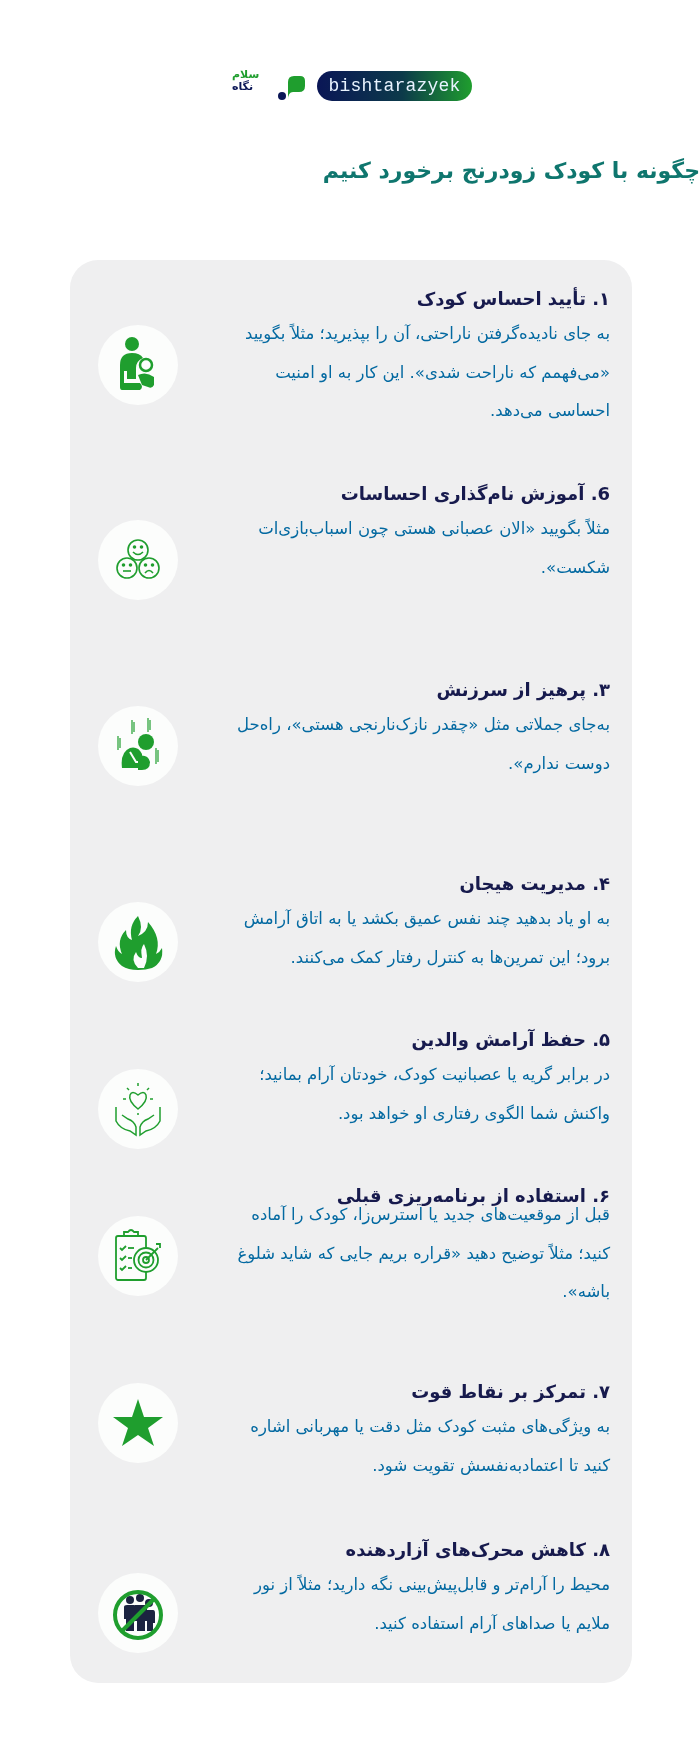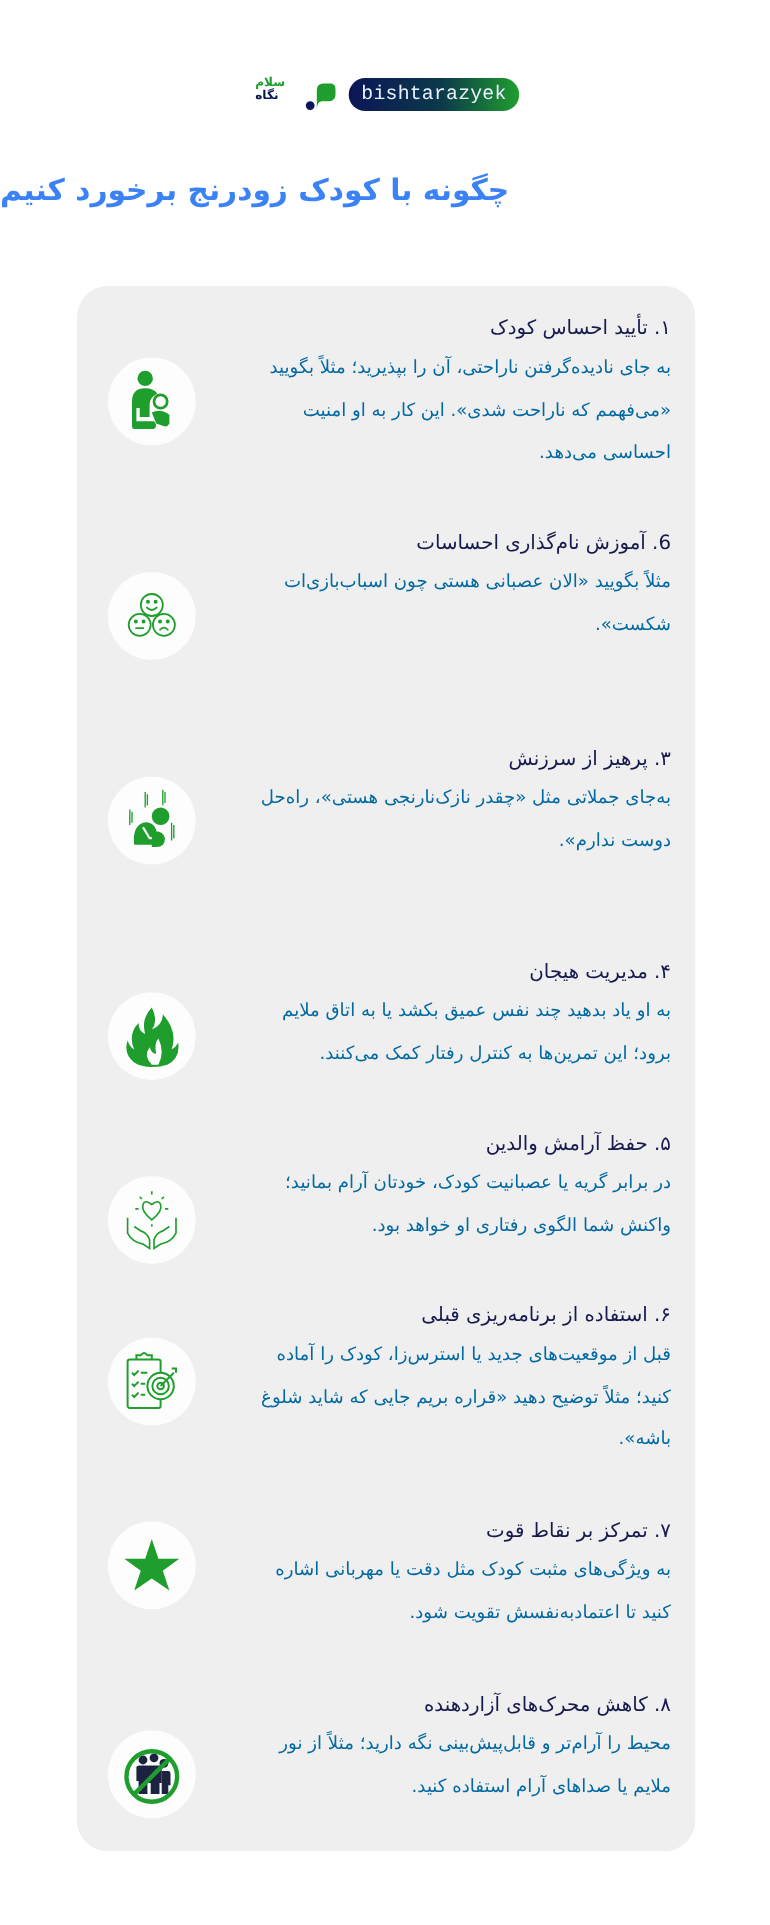--- a/index.html
+++ b/index.html
@@ -13,33 +13,33 @@
     background: linear-gradient(90deg, #0a1656 0%, #0c3a4a 55%, #1f9e2e 100%);
     color: #e9f3ff; font-family: Liberation Mono, monospace; font-size: 18px;
     line-height: 30px; text-align: center; letter-spacing: 0.2px;
   }
   .logo { position: absolute; left: 232px; top: 0px; width: 75px; height: 32px; }
   .logo-word-top { position: absolute; left: 0; top: -1px; font-size: 11px; color: #1f9e2e; font-weight: bold; direction: rtl; line-height: 12px; }
   .logo-word-bot { position: absolute; left: 0; top: 11px; font-size: 11px; color: #0a1656; font-weight: bold; direction: rtl; line-height: 12px; }
   .logo-mark { position: absolute; left: 45px; top: 2px; width: 30px; height: 30px; }
 
   .title {
-    position: absolute; top: 158px; left: 0; width: 700px; text-align: left;
-    direction: rtl; font-size: 27px; font-weight: bold; color: #3b82f6;
+    position: absolute; top: 158px; left: 0; width: 700px; text-align: right;
+    direction: rtl; font-size: 22px; font-weight: bold; color: #0f766e;
     font-family: "DejaVu Sans", sans-serif;
   }
 
   .card {
     position: absolute; left: 70px; top: 260px; width: 562px; height: 1423px;
     background: #efeff0; border-radius: 28px;
   }
   .section { position: absolute; left: 0; width: 562px; }
   .sec-head {
     position: absolute; right: 22px; top: 0; direction: rtl; text-align: right;
-    font-size: 18px; font-weight: normal; color: #171a4d; white-space: nowrap; line-height: 24px;
+    font-size: 18px; font-weight: bold; color: #171a4d; white-space: nowrap; line-height: 24px;
   }
   .sec-body {
     position: absolute; right: 22px; width: 430px; direction: rtl; text-align: right;
     font-size: 16.5px; color: #0369a1; line-height: 38.5px;
   }
   .sec-body span { display: block; white-space: nowrap; }
   .icon-circle {
     position: absolute; left: 28px; width: 80px; height: 80px; border-radius: 50%;
     background: #fcfdfc; display: flex; align-items: center; justify-content: center;
   }
@@ -133,21 +133,21 @@
 
   <div class="section" style="top:612px;">
     <div class="sec-head">۴. مدیریت هیجان</div>
     <div class="icon-circle" style="top:30px;">
       <svg viewBox="0 0 60 60">
         <path d="M30 4 Q36 16 30 24 Q40 20 40 10 Q54 26 48 42 Q52 40 54 36 Q56 50 44 56 Q38 58 30 58 Q20 58 14 54 Q4 46 8 34 Q10 40 14 42 Q8 28 18 18 Q18 26 24 28 Q20 14 30 4 Z" fill="#1f9e2e"></path>
         <path d="M30 56 Q22 48 28 40 Q30 46 34 46 Q32 36 36 32 Q42 44 36 56 Z" fill="#fcfdfc"></path>
       </svg>
     </div>
     <div class="sec-body" style="top:28px;">
-      <span>به او یاد بدهید چند نفس عمیق بکشد یا به اتاق ملایم</span>
+      <span>به او یاد بدهید چند نفس عمیق بکشد یا به اتاق آرامش</span>
       <span>برود؛ این تمرین‌ها به کنترل رفتار کمک می‌کنند.</span>
     </div>
   </div>
 
   <div class="section" style="top:768px;">
     <div class="sec-head">۵. حفظ آرامش والدین</div>
     <div class="icon-circle" style="top:41px;">
       <svg viewBox="0 0 60 60" fill="none" stroke="#1f9e2e" stroke-width="1.5">
         <path d="M30 30 Q20 22 22 16 Q24 11 30 16 Q36 11 38 16 Q40 22 30 30 Z"></path>
         <line x1="30" y1="4" x2="30" y2="7"></line>
@@ -178,21 +178,21 @@
           <line x1="20" y1="32" x2="24" y2="32"></line>
         <path d="M12 42 L14 44 L18 40"></path>
           <line x1="20" y1="42" x2="24" y2="42"></line>
         <circle cx="38" cy="34" r="12" fill="#fcfdfc"></circle>
         <circle cx="38" cy="34" r="7.5"></circle>
         <circle cx="38" cy="34" r="3"></circle>
         <line x1="38" y1="34" x2="50" y2="22"></line>
         <path d="M48 18 L52 18 L52 22"></path>
       </svg>
     </div>
-    <div class="sec-body" style="top:28px;">
+    <div class="sec-body" style="top:12px;">
       <span>قبل از موقعیت‌های جدید یا استرس‌زا، کودک را آماده</span>
       <span>کنید؛ مثلاً توضیح دهید «قراره بریم جایی که شاید شلوغ</span>
       <span>باشه».</span>
     </div>
   </div>
 
   <div class="section" style="top:1120px;">
     <div class="sec-head">۷. تمرکز بر نقاط قوت</div>
     <div class="icon-circle" style="top:3px;">
       <svg viewBox="0 0 60 60">

